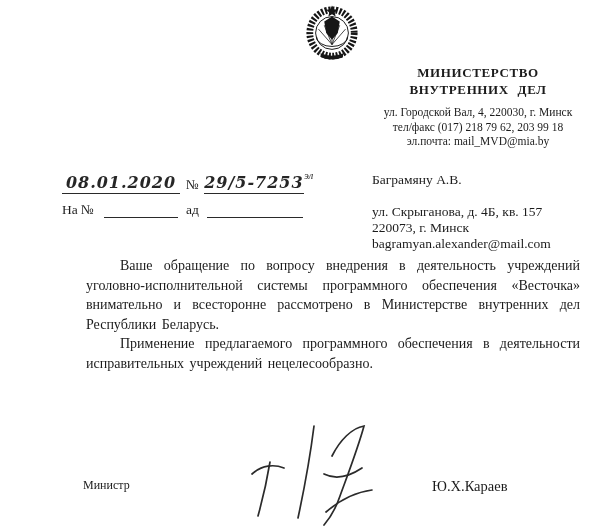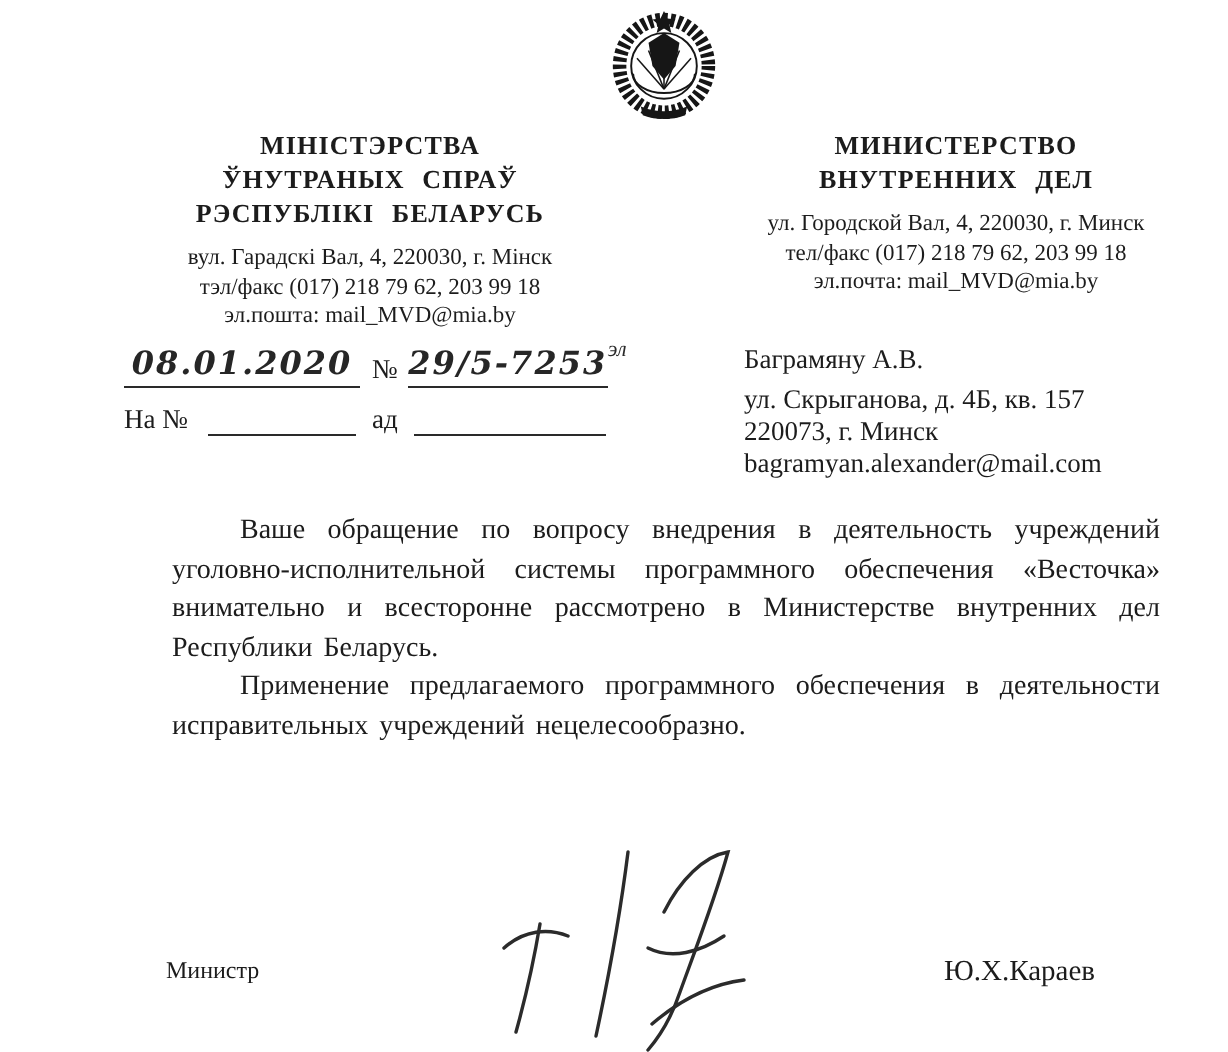--- a/index.html
+++ b/index.html
@@ -25,30 +25,30 @@
   .date-slot{width:118px;border-bottom:1.3px solid #2a2a2a;text-align:center;font-size:16px;padding-bottom:1px;}
   .numsign{margin:0 5px 1px 6px;font-size:13.5px;}
   .num-slot{width:100px;border-bottom:1.3px solid #2a2a2a;text-align:center;font-size:16px;padding-bottom:1px;white-space:nowrap;}
   .num-suffix{font-size:11px;margin-bottom:13px;font-style:italic;color:#2a2a2a;}
   .refline2{display:flex;align-items:flex-end;height:20px;margin-top:4px;}
   .blank{border-bottom:1.3px solid #2a2a2a;height:14px;display:inline-block;}
   .blank1{width:74px;margin:0 8px 0 10px;}
   .blank2{width:96px;margin-left:8px;}
   
   .addressee{position:absolute;left:372px;top:172px;width:225px;font-size:13.5px;line-height:16px;}
-  .addressee .name{margin-bottom:4px;}
+  .addressee .name{margin-bottom:16px;}
   
   .body-text{
     position:absolute;left:86px;top:256px;width:494px;
     font-size:14px;line-height:19.6px;text-align:justify;word-spacing:2px;
   }
   .body-text p{margin:0;text-indent:34px;}
   
   .sig-title{position:absolute;left:83px;top:478px;font-size:12px;}
-  .sig-name{position:absolute;left:432px;top:478px;font-size:14.5px;margin-left:40px;}
+  .sig-name{position:absolute;left:432px;top:478px;font-size:14.5px;}
   .sig-scribble{position:absolute;left:240px;top:418px;width:150px;height:108px;}
 </style>
 </head>
 <body>
 
 <div class="page">
 
   <div class="emblem">
     <svg viewBox="0 0 60 58" width="58" height="56" aria-hidden="true">
       <ellipse cx="30" cy="30" rx="23" ry="24" fill="none" stroke="#161616" stroke-width="7" stroke-dasharray="2.2,1.6"></ellipse>
@@ -60,32 +60,20 @@
         <line x1="30" y1="42" x2="30" y2="20"></line>
         <line x1="30" y1="42" x2="38" y2="22"></line>
         <line x1="30" y1="42" x2="44" y2="26"></line>
       </g>
       <path d="M22,18 L30,13 L38,18 L36,30 L30,37 L24,30 Z" fill="#161616"></path>
       <path d="M30,1.5 l1.8,4 4.2,0.4 -3.2,2.8 1,4.2 -3.8,-2.3 -3.8,2.3 1,-4.2 -3.2,-2.8 4.2,-0.4 z" fill="#161616"></path>
       <path d="M18,51 q12,5 24,0 l-1,4.5 q-11,4 -22,0 z" fill="#161616"></path>
     </svg>
   </div>
 
-  <div class="hdr hdr-left">
-    <div class="title">
-      <div>МІНІСТЭРСТВА</div>
-      <div>ЎНУТРАНЫХ СПРАЎ</div>
-      <div>РЭСПУБЛІКІ БЕЛАРУСЬ</div>
-    </div>
-    <div class="addr">
-      <div>вул. Гарадскі Вал, 4, 220030, г. Мінск</div>
-      <div>тэл/факс (017) 218 79 62, 203 99 18</div>
-      <div>эл.пошта: mail_MVD@mia.by</div>
-    </div>
-  </div>
 
   <div class="hdr hdr-right">
     <div class="title">
       <div>МИНИСТЕРСТВО</div>
       <div>ВНУТРЕННИХ ДЕЛ</div>
     </div>
     <div class="addr">
       <div>ул. Городской Вал, 4, 220030, г. Минск</div>
       <div>тел/факс (017) 218 79 62, 203 99 18</div>
       <div>эл.почта: mail_MVD@mia.by</div>

